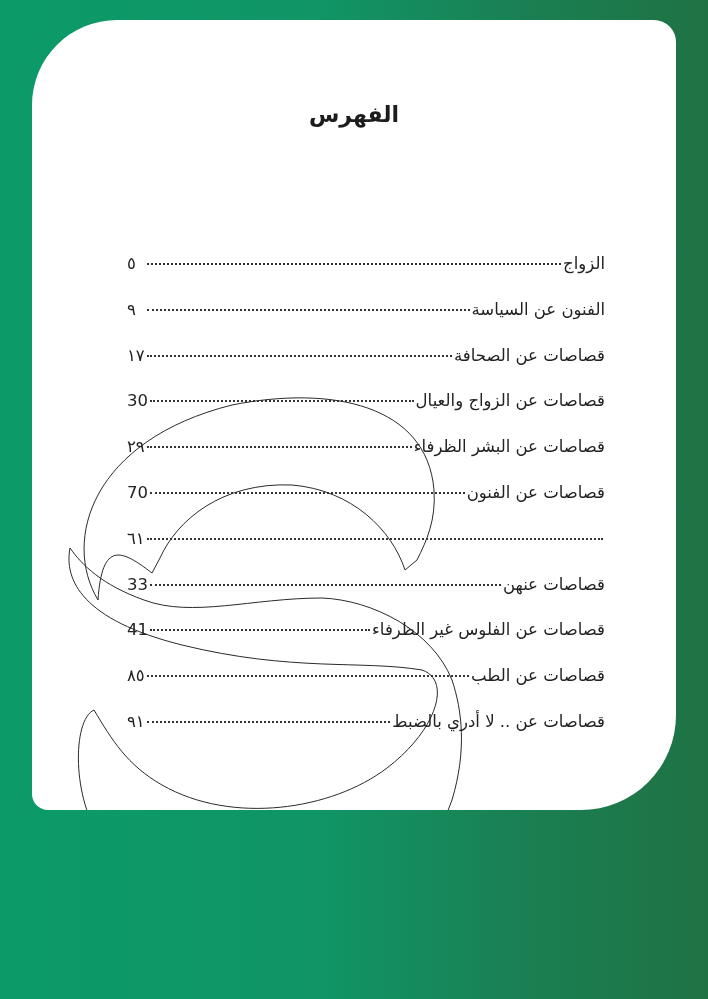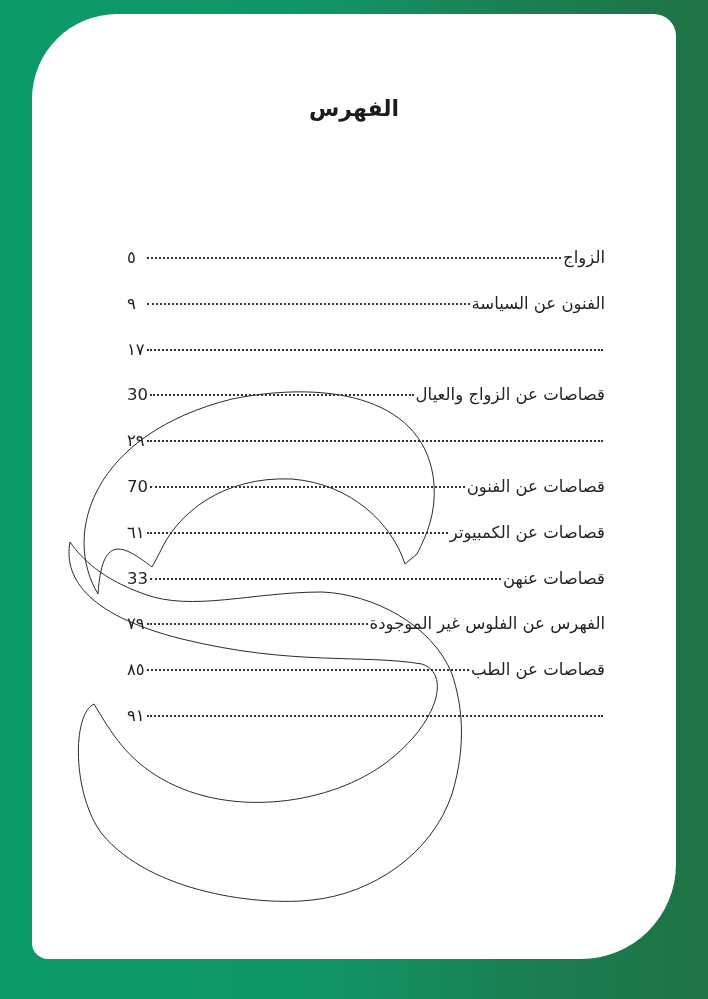--- a/index.html
+++ b/index.html
@@ -2,21 +2,21 @@
 <html><head>
   <meta charset="utf-8">
   <style>
     html, body { margin: 0; padding: 0; }
     body {
       width: 708px; height: 999px; overflow: hidden; position: relative;
       background: linear-gradient(90deg, #0b9b68 0%, #119566 45%, #1a7f52 75%, #1f7244 100%);
       font-family: "DejaVu Sans", sans-serif;
     }
     .card {
-      position: absolute; left: 32px; top: 14px; width: 644px; height: 945px;
+      position: absolute; left: 32px; top: 20px; width: 644px; height: 790px;
       background: #ffffff;
       border-radius: 85px 22px 95px 16px / 85px 22px 95px 16px;
       overflow: hidden;
     }
     .watermark {
       position: absolute; left: 0; top: 0; width: 644px; height: 945px;
       pointer-events: none;
     }
     .title {
       position: absolute; left: 0; width: 644px; top: 82px;
@@ -83,55 +83,57 @@
       <span class="toc-title">الزواج</span>
       <span class="toc-leader"></span>
       <span class="toc-page">٥</span>
     </li>
     <li class="toc-row">
       <span class="toc-title">الفنون عن السياسة</span>
       <span class="toc-leader"></span>
       <span class="toc-page">٩</span>
     </li>
     <li class="toc-row">
+      <span class="toc-title">قصاصات عن الصحافة</span>
       <span class="toc-leader"></span>
       <span class="toc-page">١٧</span>
     </li>
     <li class="toc-row">
       <span class="toc-title">قصاصات عن الزواج والعيال</span>
       <span class="toc-leader"></span>
       <span class="toc-page">30</span>
     </li>
     <li class="toc-row">
+      <span class="toc-title">قصاصات عن البشر الظرفاء</span>
       <span class="toc-leader"></span>
       <span class="toc-page">٢٩</span>
     </li>
     <li class="toc-row">
       <span class="toc-title">قصاصات عن الفنون</span>
       <span class="toc-leader"></span>
       <span class="toc-page">70</span>
     </li>
     <li class="toc-row">
-      <span class="toc-title">قصاصات عن الكمبيوتر</span>
       <span class="toc-leader"></span>
       <span class="toc-page">٦١</span>
     </li>
     <li class="toc-row">
       <span class="toc-title">قصاصات عنهن</span>
       <span class="toc-leader"></span>
       <span class="toc-page">33</span>
     </li>
     <li class="toc-row">
-      <span class="toc-title">الفهرس عن الفلوس غير الموجودة</span>
+      <span class="toc-title">قصاصات عن الفلوس غير الظرفاء</span>
       <span class="toc-leader"></span>
-      <span class="toc-page">٧٩</span>
+      <span class="toc-page">41</span>
     </li>
     <li class="toc-row">
       <span class="toc-title">قصاصات عن الطب</span>
       <span class="toc-leader"></span>
       <span class="toc-page">٨٥</span>
     </li>
     <li class="toc-row">
+      <span class="toc-title">قصاصات عن .. لا أدري بالضبط</span>
       <span class="toc-leader"></span>
       <span class="toc-page">٩١</span>
     </li>
   </ul>
 </div>
 
 </body></html>

